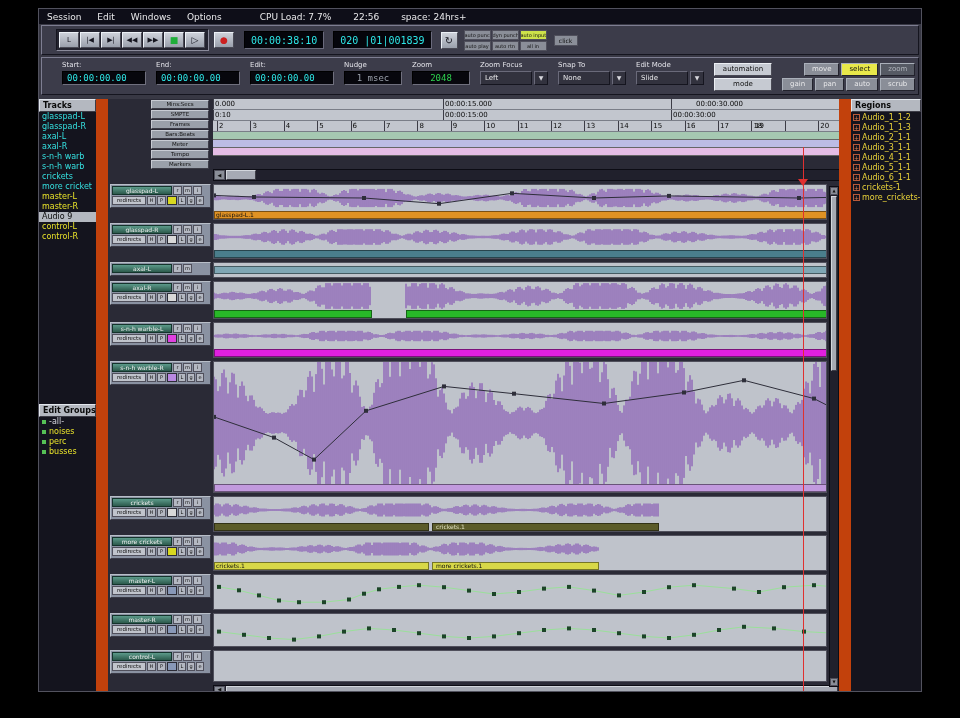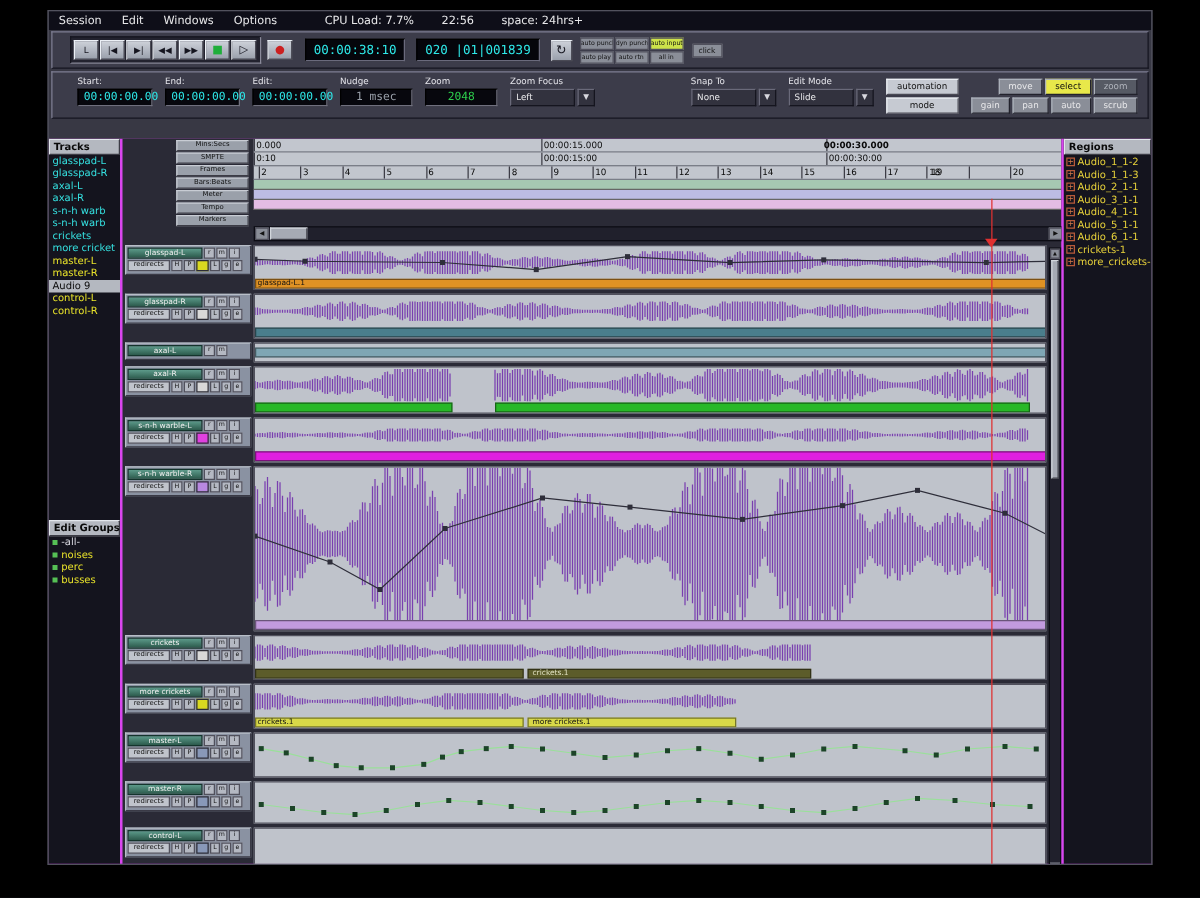--- a/index.html
+++ b/index.html
@@ -34,21 +34,21 @@
   .tgl{background:#8a8e98;border:1px solid #50505c;color:#111;font-size:5px;line-height:8px;text-align:center;overflow:hidden;white-space:nowrap}
   .tgl.active{background:#cde24a}
   .click-btn{width:24px;height:11px;margin-left:7px;background:#8a8e98;border:1px solid #50505c;color:#111;
     font-size:6px;line-height:9px;text-align:center}
 
   
   .options-row{height:38px;margin:2px 2px 0 2px;background:#3c3c4a;display:flex;align-items:flex-start;
     padding:3px 8px 0 20px}
   .fgroup{display:flex;flex-direction:column;margin-right:10px}
   .flabel{font-size:7px;color:#e4e4ea;height:10px;white-space:nowrap}
-  .fvalue{width:60px;height:14px;display:flex;align-items:center;padding-left:4px;background:#07070d;
+  .fvalue{width:84px;height:14px;display:flex;align-items:center;padding-left:4px;background:#07070d;
     border:1px solid;border-color:#000 #70707e #70707e #000;color:#2ee8e8;
     font-family:"DejaVu Sans Mono",monospace;font-size:9px;white-space:nowrap}
   .fvalue.dim{color:#9aa0aa;width:58px;justify-content:center;padding-left:0}
   .fvalue.green{color:#2ed24e;width:58px;justify-content:center;padding-left:0}
   .dropdown{display:flex}
   .ddvalue{width:52px;height:14px;background:#32323e;border:1px solid;border-color:#6a6a7a #15151f #15151f #6a6a7a;
     color:#e8e8ea;font-size:7px;line-height:12px;padding-left:4px;white-space:nowrap}
   .ddarrow{width:14px;height:14px;margin-left:2px;background:#32323e;border:1px solid;
     border-color:#6a6a7a #15151f #15151f #6a6a7a;color:#d8d8de;font-size:6px;line-height:12px;text-align:center}
   .spacer{flex:1}
@@ -56,21 +56,21 @@
   .flat-btn{width:58px;height:13px;background:#c6cad2;border:1px solid;border-color:#eceff4 #4a4a55 #4a4a55 #eceff4;
     color:#111;font-size:7px;line-height:11px;text-align:center}
   .modes{display:flex;flex-direction:column;gap:2px;align-items:flex-end;margin-top:2px}
   .mode-row{display:flex;gap:2px}
   .mbtn{height:13px;padding:0 7px;background:#8a8e98;border:1px solid;border-color:#aab0ba #22222c #22222c #aab0ba;
     color:#e8e8ea;font-size:7px;line-height:11px}
   .mbtn.active{background:#e8e84a;color:#111}
   .mbtn.dark{background:#565a64;color:#b0b4bc}
 
   
-  .main{display:flex;height:597px;margin-top:16px;background:#d946ef;gap:2px}
+  .main{display:flex;height:597px;margin-top:4px;background:#c2410c;gap:12px}
   .panel-title{height:13px;background:#b4b8c0;border:1px solid;border-color:#e2e6ec #3c3c46 #3c3c46 #e2e6ec;
     color:#0a0a0a;font-size:8px;font-weight:bold;line-height:11px;padding-left:3px;white-space:nowrap}
   .side-left{width:57px;background:#14141e;display:flex;flex-direction:column;overflow:hidden}
   .tl-item{height:10px;font-size:8px;line-height:10px;padding-left:3px;color:#cccccc;white-space:nowrap;overflow:hidden}
   .tl-item.sel{background:#b4b8c0;color:#0a0a0a}
   .groups-title{margin-top:162px}
   .grp-item{display:flex;align-items:center;gap:3px;height:10px;padding-left:3px}
   .grp-bullet{width:4px;height:4px;background:#55c055;flex:0 0 auto}
   .grp-label{font-size:8px;line-height:10px;white-space:nowrap}
   .side-right{width:70px;background:#14141e;overflow:hidden}
@@ -282,21 +282,21 @@
               <div class="rbtn">Tempo</div>
               <div class="rbtn">Markers</div>
             </div>
           <div class="ruler-canvas" id="ruler-canvas">
               <div class="ruler-row minsec">
                 <div class="tick" style="left: 0px;"></div>
                 <span class="lbl" style="left: 2px;">0.000</span>
                 <div class="tick" style="left: 230px;"></div>
                 <span class="lbl" style="left: 232px;">00:00:15.000</span>
                 <div class="tick" style="left: 458px;"></div>
-                <span class="lbl" style="left: 456px; font-weight: bold;">00:00:30.000</span>
+                <span class="lbl" style="left: 483px;">00:00:30.000</span>
               </div>
               <div class="ruler-row smpte">
                 <div class="tick" style="left: 0px;"></div>
                 <span class="lbl" style="left: 2px;">0:10</span>
                 <div class="tick" style="left: 230px;"></div>
                 <span class="lbl" style="left: 232px;">00:00:15:00</span>
                 <div class="tick" style="left: 458px;"></div>
                 <span class="lbl" style="left: 460px;">00:00:30:00</span>
               </div>
               <div class="ruler-row bars">

